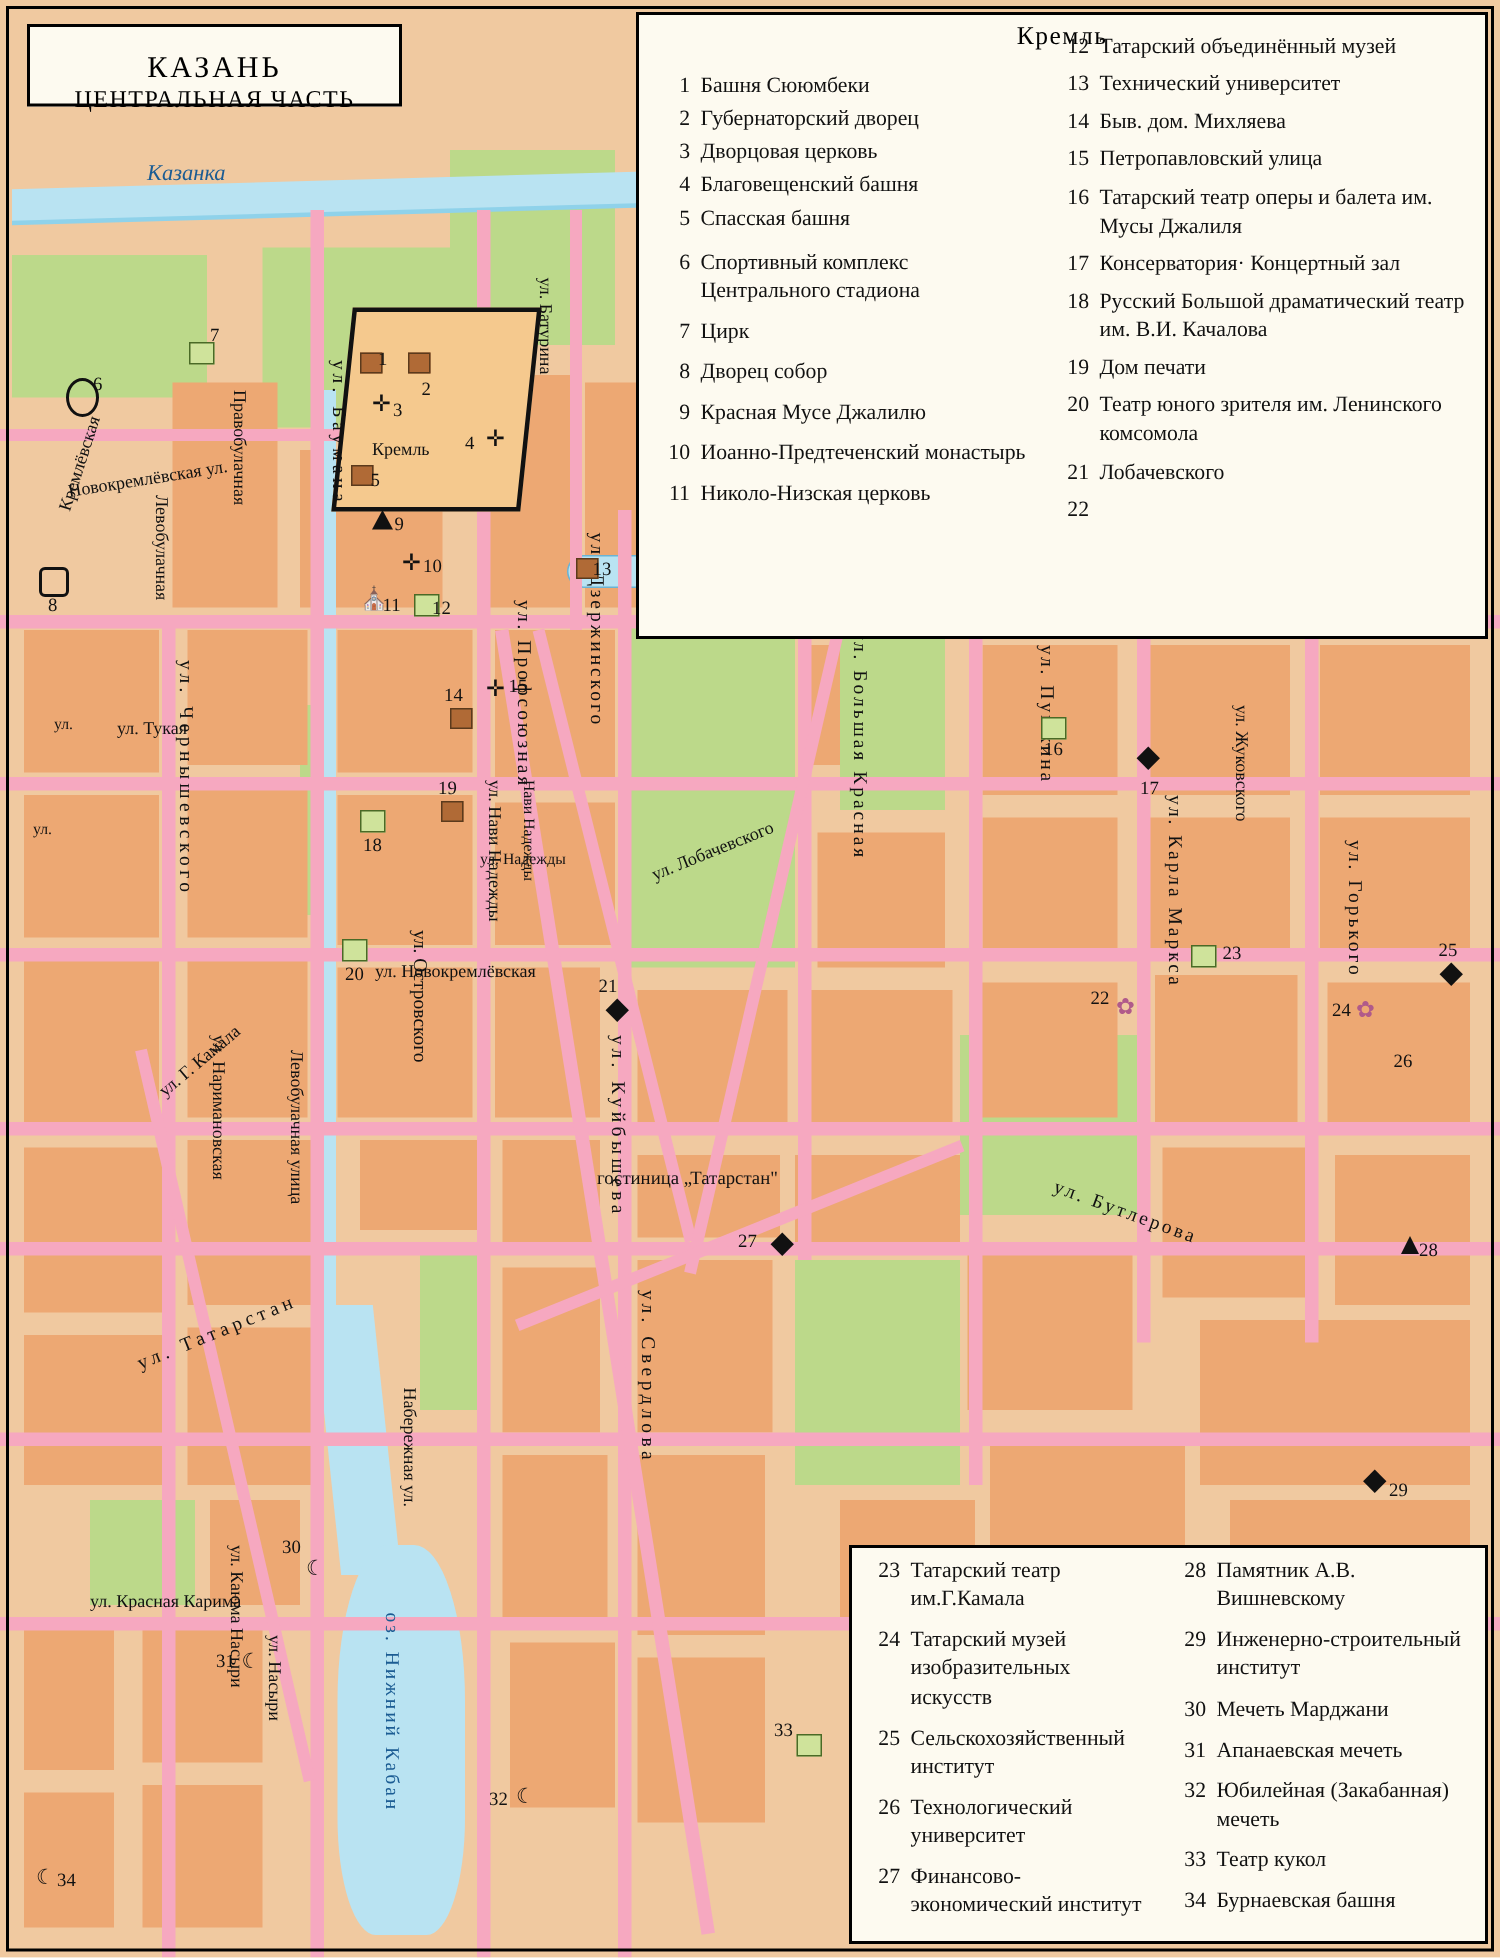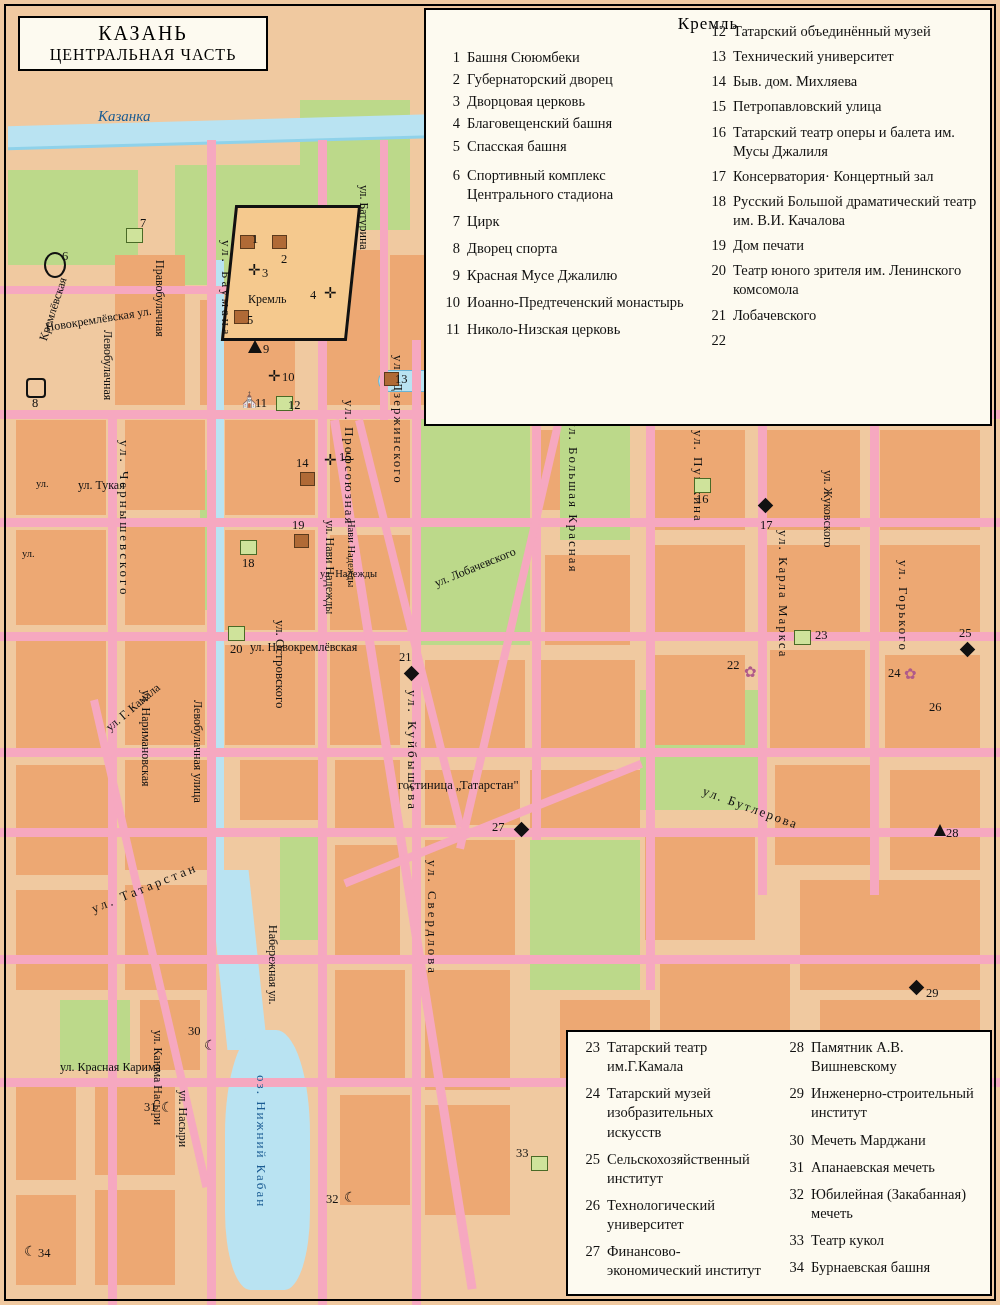--- a/index.html
+++ b/index.html
@@ -20,21 +20,21 @@
   
   .panel{position:absolute;background:#fdfaf0;border:2px solid #000;box-sizing:border-box;}
   .panel-title{text-align:center;font-family:"Liberation Serif", serif;font-size:17px;letter-spacing:1px;margin:4px 0 6px 0;}
   .legend-col{position:absolute;font-family:"Liberation Serif", serif;font-size:14.5px;line-height:1.32;color:#111;}
   .legend-item{display:flex;margin-bottom:3px;}
   .legend-num{width:26px;text-align:right;padding-right:7px;flex:none;}
   .legend-txt{flex:1;}
 
   
   .titlebox{position:absolute;left:18px;top:16px;width:250px;height:55px;border:2px solid #000;background:#fdfaf0;box-sizing:border-box;text-align:center;font-family:"Liberation Serif", serif;}
-  .titlebox .t1{font-size:20px;letter-spacing:2px;margin-top:4px;}
+  .titlebox .t1{font-size:20px;letter-spacing:2px;margin-top:16px;}
   .titlebox .t2{font-size:16px;letter-spacing:1px;margin-top:1px;}
 
   
   .st{position:absolute;font-family:"Liberation Serif", serif;font-size:12px;color:#111;white-space:nowrap;}
   .st.b{font-size:13px;}
   .st.sm{font-size:10.5px;}
 
   
   .poi{position:absolute;font-family:"Liberation Serif", serif;font-size:12.5px;color:#111;white-space:nowrap;}
   .sym{position:absolute;}
@@ -296,21 +296,21 @@
     <div class="legend-item" style="margin-top:10px;">
         <span class="legend-num">6</span>
         <span class="legend-txt">Спортивный  комплекс Центрального стадиона</span>
       </div>
     <div class="legend-item" style="margin-top:8px;">
         <span class="legend-num">7</span>
         <span class="legend-txt">Цирк</span>
       </div>
     <div class="legend-item" style="margin-top:8px;">
         <span class="legend-num">8</span>
-        <span class="legend-txt">Дворец спорта</span>
+        <span class="legend-txt">Дворец собор</span>
       </div>
     <div class="legend-item" style="margin-top:8px;">
         <span class="legend-num">9</span>
         <span class="legend-txt">Красная Мусе Джалилю</span>
       </div>
     <div class="legend-item" style="margin-top:8px;">
         <span class="legend-num">10</span>
         <span class="legend-txt">Иоанно-Предтеченский монастырь</span>
       </div>
     <div class="legend-item" style="margin-top:8px;">

